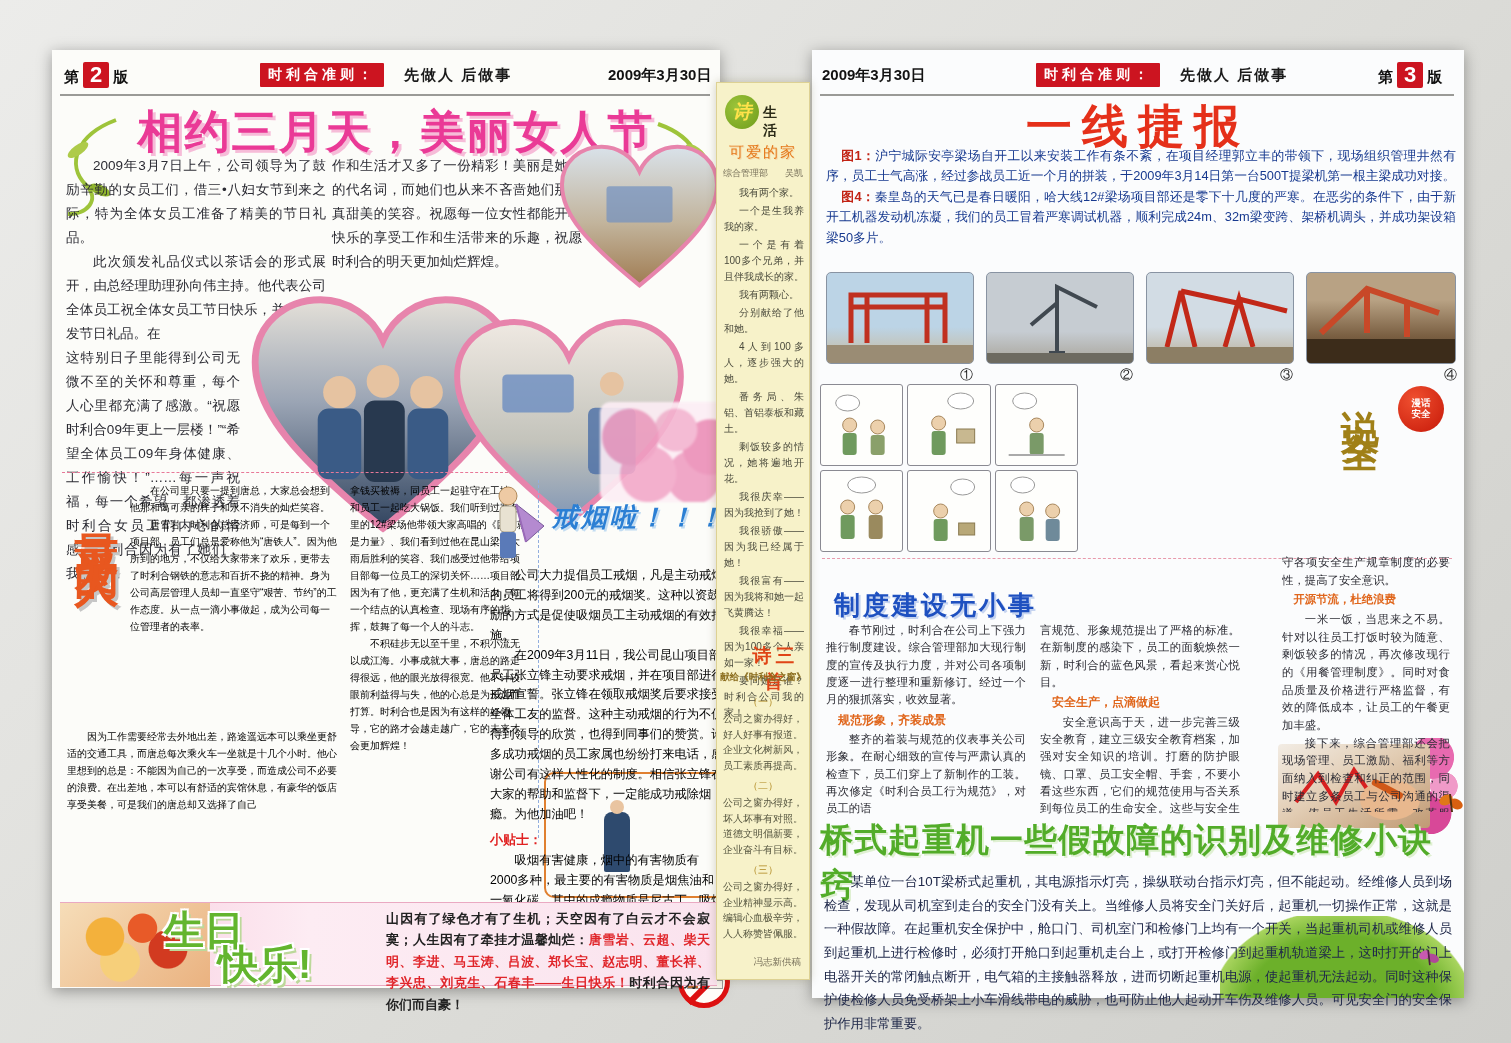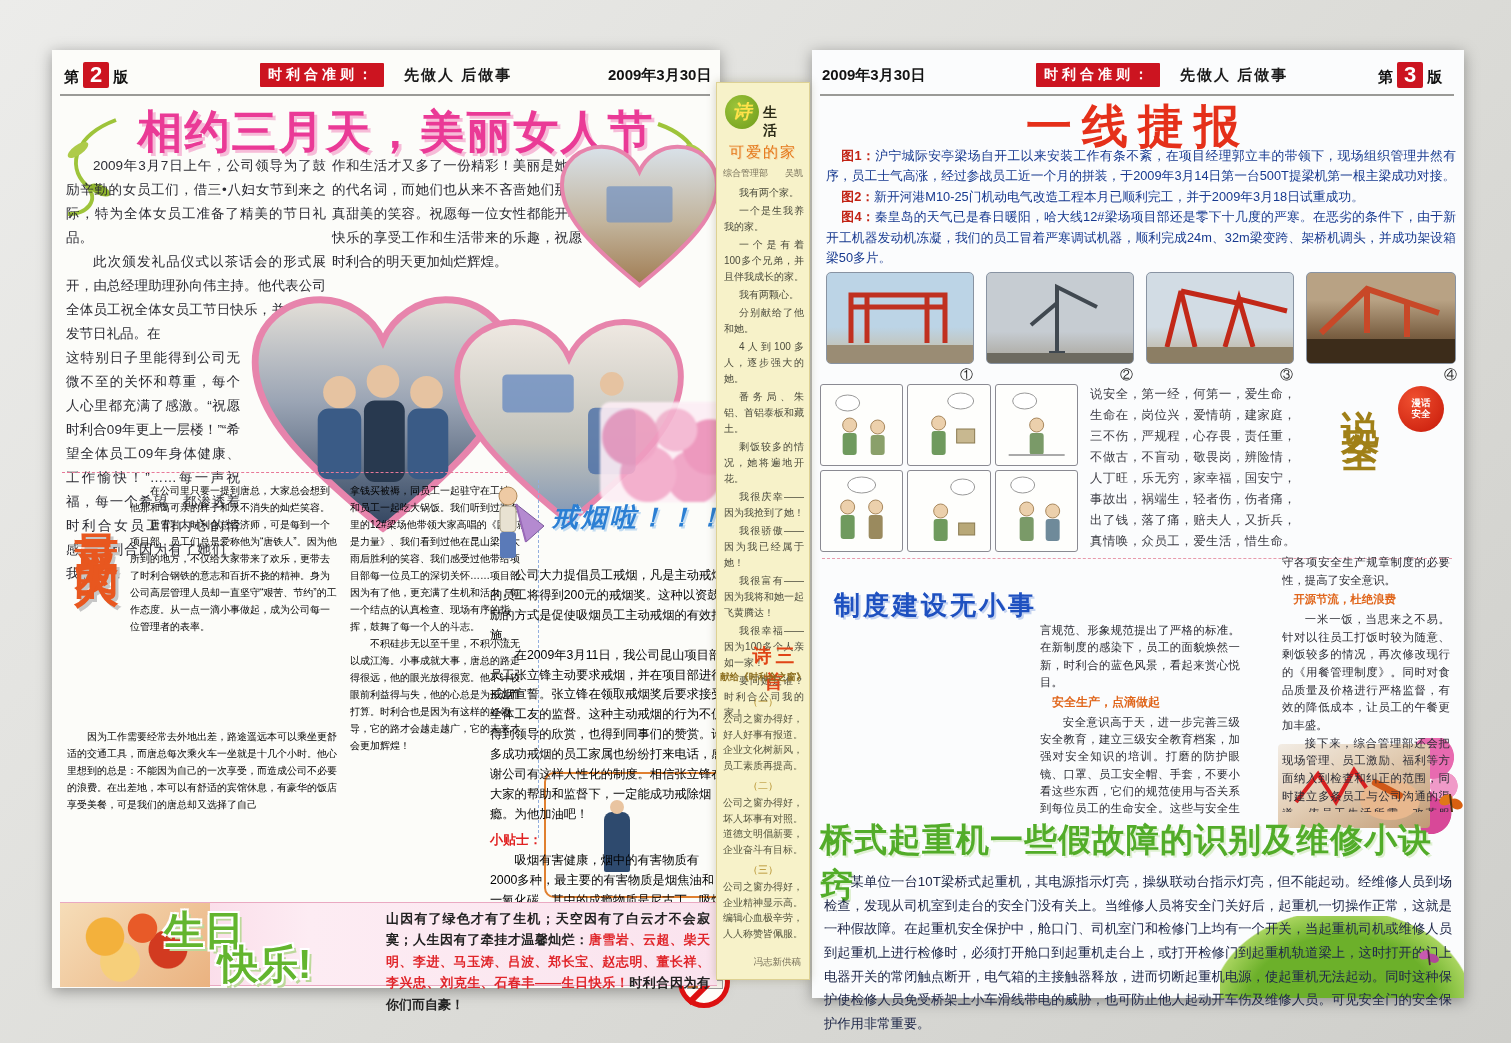--- a/index.html
+++ b/index.html
@@ -337,21 +337,20 @@
       <span class="rulebox" style="left:224px; top:1px;">时利合准则：</span>
       <span class="motto" style="left:368px; top:4px;">先做人 后做事</span>
       <span class="pgnum-wrap" style="left:566px;"><span>第</span><span class="numbox">3</span><span>版</span></span>
     </div>
     <div class="hdr-rule"></div>
 
     <div class="headlineR">一线捷报</div>
 
     <div id="figs">
       <p><span class="flab">图1：</span><span>沪宁城际安亭梁场自开工以来安装工作有条不紊，在项目经理郭立丰的带领下，现场组织管理井然有序，员工士气高涨，经过参战员工近一个月的拼装，于2009年3月14日第一台500T提梁机第一根主梁成功对接。</span></p>
-      <p><span class="flab">图2：</span><span>新开河港M10-25门机动电气改造工程本月已顺利完工，并于2009年3月18日试重成功。</span></p>
       <p><span class="flab">图4：</span><span>秦皇岛的天气已是春日暖阳，哈大线12#梁场项目部还是零下十几度的严寒。在恶劣的条件下，由于新开工机器发动机冻凝，我们的员工冒着严寒调试机器，顺利完成24m、32m梁变跨、架桥机调头，并成功架设箱梁50多片。</span></p>
     </div>
 
     <div class="photo" style="left:14px; width:148px; background:linear-gradient(#bcd4e6 60%,#c8b89a);">
       <svg width="148" height="92" viewBox="0 0 148 92">
           <path d="M24 70 L24 22 L118 22 L118 70 M40 22 L40 70 M100 22 L100 70 M24 34 L118 34" stroke="#c03020" stroke-width="5" fill="none"></path>
           <rect x="0" y="72" width="148" height="20" fill="#9a8c74"></rect>
         </svg>
     </div>
     <div class="photo" style="left:174px; width:148px; background:linear-gradient(#c6ccd2 65%,#a8a49a);">
@@ -412,38 +411,33 @@
           </svg></div>
       <div class="panel"><svg width="100%" height="100%" viewBox="0 0 80 80">
             <ellipse cx="26" cy="14" rx="12" ry="8" fill="#fff" stroke="#999"></ellipse>
             <circle cx="30" cy="38" r="7" fill="#ecd0ac" stroke="#a8885e"></circle>
             <rect x="23" y="46" width="14" height="24" rx="3" fill="#7a9a68"></rect>
             <circle cx="56" cy="40" r="7" fill="#ecd0ac" stroke="#a8885e"></circle>
             <rect x="49" y="48" width="14" height="22" rx="3" fill="#6f8a9a"></rect>
           </svg></div>
     </div>
 
-    <div class="rhyme">
-      <div>说安全，第一经，何第一，爱生命，</div>
-      <div>生命在，岗位兴，爱情萌，建家庭，</div>
-      <div>三不伤，严规程，心存畏，责任重，</div>
-      <div>不做古，不盲动，敬畏岗，辨险情，</div>
-      <div>人丁旺，乐无穷，家幸福，国安宁，</div>
-      <div>事故出，祸端生，轻者伤，伤者痛，</div>
-      <div>出了钱，落了痛，赔夫人，又折兵，</div>
-      <div>真情唤，众员工，爱生活，惜生命。</div>
-    </div>
     <div class="vtitle" id="sayTitle">说安全</div>
     <div id="badge">
         <span>漫话安全</span>
       </div>
 
     <div class="dash-h" style="top:508px; left:10px; width:630px; border-color:#e89aac;"></div>
 
     <div id="instTitle">制度建设无小事</div>
+    <div class="icol" id="icol1">
+      <p class="indent">春节刚过，时利合在公司上下强力推行制度建设。综合管理部加大现行制度的宣传及执行力度，并对公司各项制度逐一进行整理和重新修订。经过一个月的狠抓落实，收效显著。</p>
+      <p class="sub">规范形象，齐装成景</p>
+      <p class="indent">整齐的着装与规范的仪表事关公司形象。在耐心细致的宣传与严肃认真的检查下，员工们穿上了新制作的工装。再次修定《时利合员工行为规范》，对员工的语</p>
+    </div>
     <div class="icol" id="icol2">
       <p>言规范、形象规范提出了严格的标准。在新制度的感染下，员工的面貌焕然一新，时利合的蓝色风景，看起来赏心悦目。</p>
       <p class="sub">安全生产，点滴做起</p>
       <p class="indent">安全意识高于天，进一步完善三级安全教育，建立三级安全教育档案，加强对安全知识的培训。打磨的防护眼镜、口罩、员工安全帽、手套，不要小看这些东西，它们的规范使用与否关系到每位员工的生命安全。这些与安全生产息息相关的劳动保护用品也是此次整改的重点。通过本次整改，各岗位的员工都明白了自觉遵</p>
     </div>
     <div class="icol" id="icol3">
       <p>守各项安全生产规章制度的必要性，提高了安全意识。</p>
       <p class="sub">开源节流，杜绝浪费</p>
       <p class="indent">一米一饭，当思来之不易。针对以往员工打饭时较为随意、剩饭较多的情况，再次修改现行的《用餐管理制度》。同时对食品质量及价格进行严格监督，有效的降低成本，让员工的午餐更加丰盛。</p>
       <p class="indent">接下来，综合管理部还会把现场管理、员工激励、福利等方面纳入到检查和纠正的范围，同时建立多条员工与公司沟通的渠道，依员工生活所需，改革服务，提升质量，实行人性化、科学化管理，实现企业发展与个人利益的双赢。</p>

